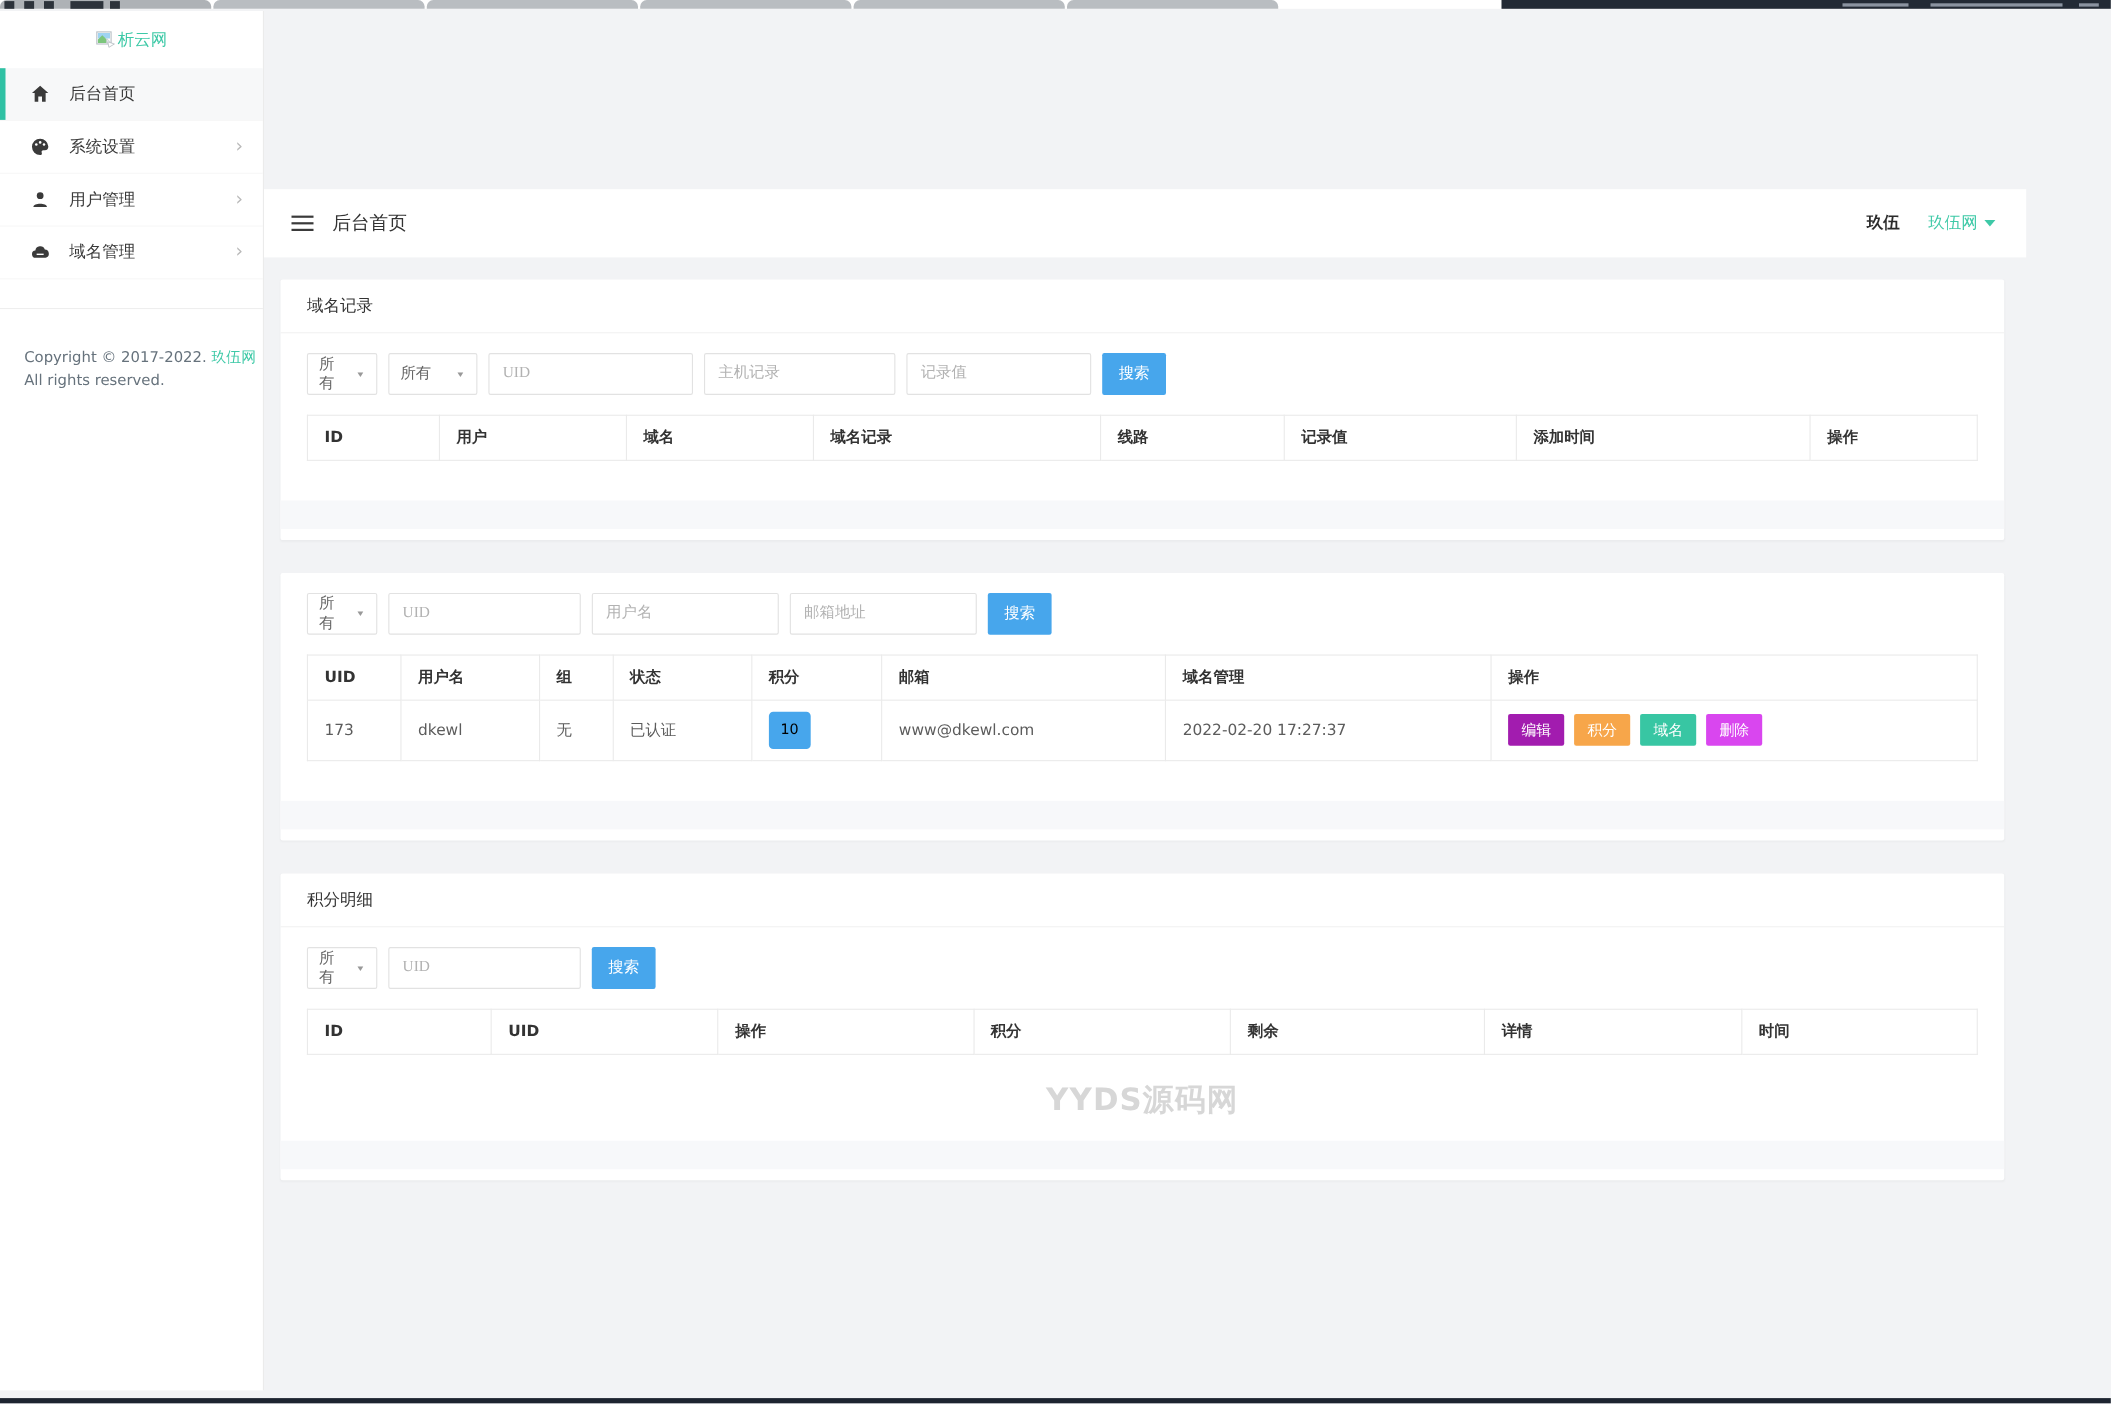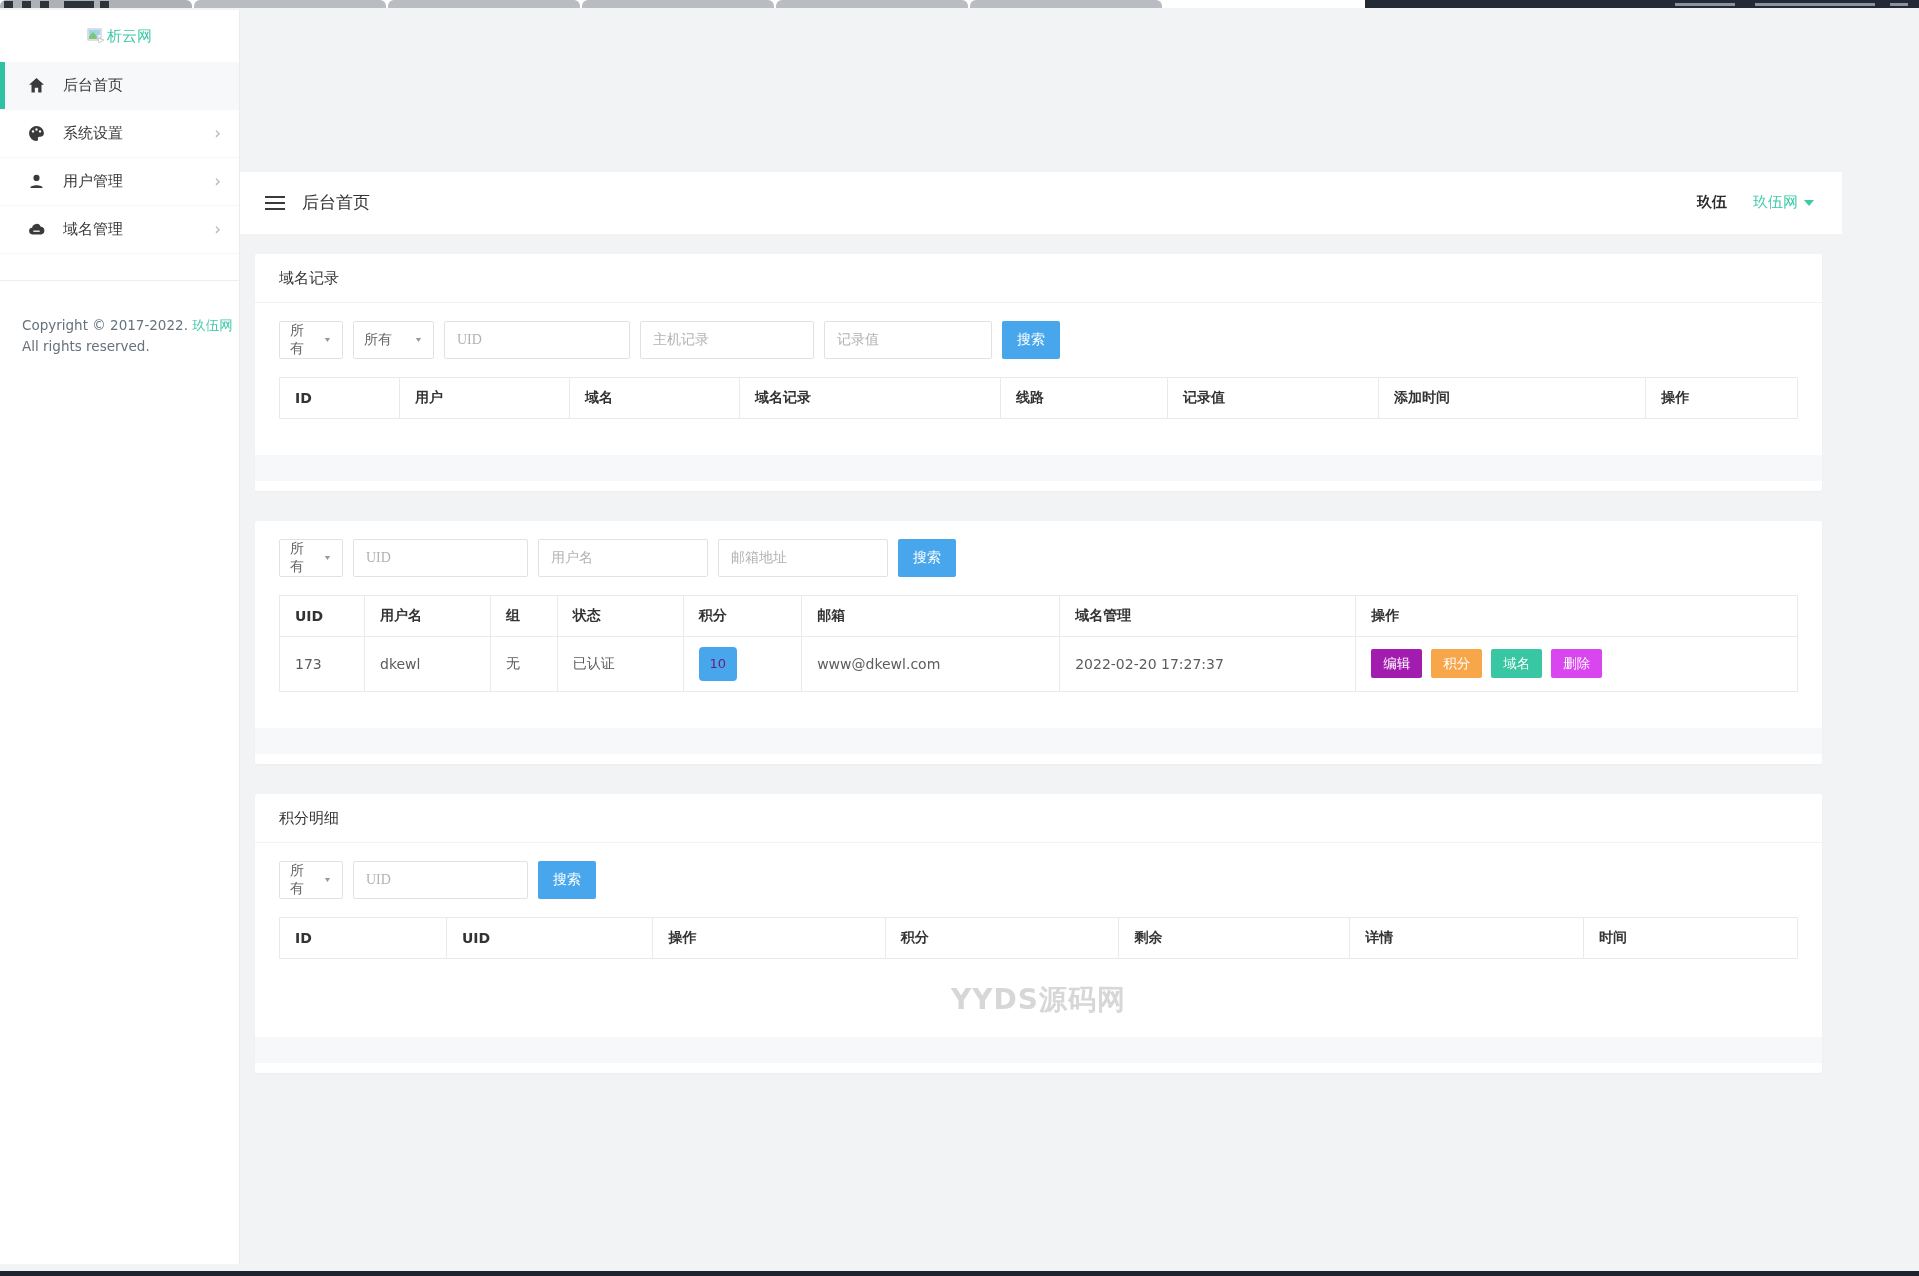--- a/index.html
+++ b/index.html
@@ -68,21 +68,21 @@
 
   .table-wrap { padding:0 24px; }
   table { width:100%; border-collapse:collapse; table-layout:fixed; }
   th,td { border:1px solid #eaeaea; text-align:left; font-size:14px; }
   th { padding:11px 15px; color:#333; font-weight:bold; }
   td { padding:10px 15px; color:#5c5c5c; }
   .card-footer { background:#f7f8fa; height:26px; margin-top:36px; }
   .card-pad-bottom { height:10px; }
 
   .points-badge { display:inline-block; min-width:38px; height:34px; line-height:34px; text-align:center;
-    background:#47a6ec; color:#701a75; border-radius:4px; font-size:13px; }
+    background:#47a6ec; color:#000000; border-radius:4px; font-size:13px; }
   .row-actions { display:flex; gap:9px; }
   .act-btn { height:29px; padding:0 12px; border:none; border-radius:2px; color:#fff; font-size:13.5px;
     cursor:pointer; font-family:inherit; }
   .act-edit { background:#a21caf; } .act-points { background:#f7a64a; }
   .act-domain { background:#38c6a3; } .act-delete { background:#d946ef; }
 
   .watermark { text-align:center; font-size:28px; font-weight:bold; color:#d7d7d7; padding-top:22px;
     letter-spacing:1px; }
   .card3 .card-footer { margin-top:18px; }
 </style>

